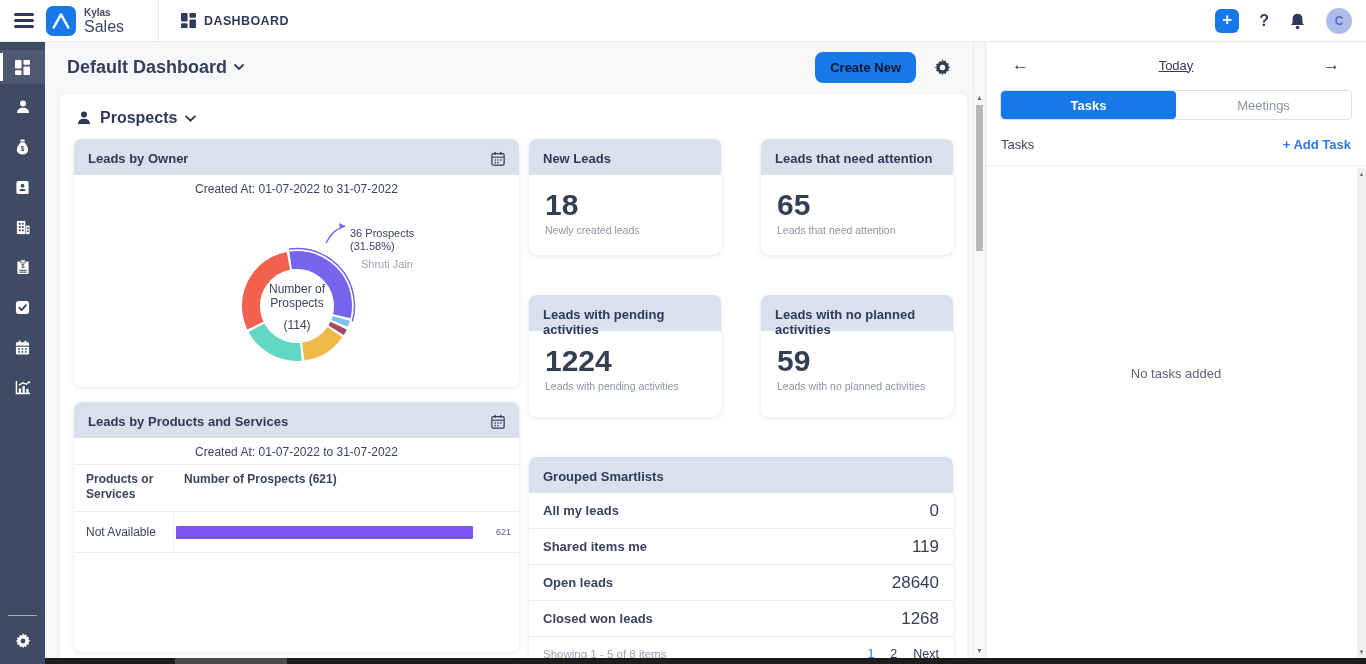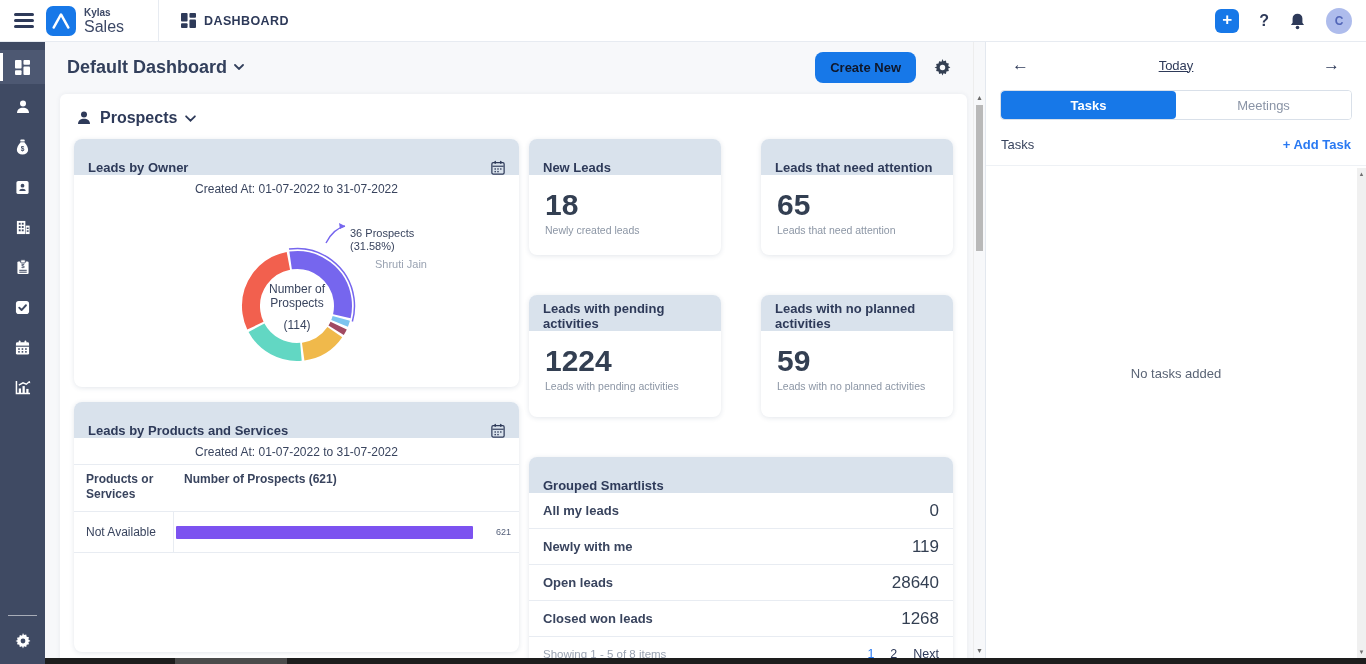--- a/index.html
+++ b/index.html
@@ -48,30 +48,30 @@
     padding:8px 15px; border-radius:8px; cursor:pointer; font-family:inherit; }
   .gear-btn { cursor:pointer; display:flex; }
 
   .panel { background:#fff; margin:2px 6px 0 15px; border-radius:6px 6px 0 0;
     box-shadow:0 0 5px rgba(40,60,100,.07); height:572px; padding:11px 14px; overflow:hidden; }
   .section-head { display:flex; align-items:center; gap:8px; padding:4px 2px 12px; cursor:pointer; }
   .section-head .lbl { font-size:16px; font-weight:600; color:#2e3a59; }
 
   .cards-grid { display:grid; grid-template-columns:445px 1fr; column-gap:10px; }
   .card { background:#fff; border-radius:8px; box-shadow:0 1px 5px rgba(40,60,100,.13); overflow:hidden; }
-  .card-head { background:#d9e2ec; padding:0 14px; height:36px; display:flex; align-items:flex-end; }
+  .card-head { background:#d9e2ec; padding:12px 14px; height:36px; display:flex; align-items:flex-start; }
   .card-head .title { font-size:13px; font-weight:700; color:#2e3a59; }
   .card-head .cal { margin-left:auto; cursor:pointer; display:flex; }
   .subtitle { text-align:center; font-size:12px; color:#39445e; padding:7px 0 5px; }
 
   
   .owner-card { height:248px; margin-bottom:15px; }
   .chart-area { position:relative; height:205px; }
   .anno { position:absolute; left:276px; top:26px; font-size:11px; color:#39445e; line-height:13px; }
-  .anno-owner { position:absolute; left:301px; top:57px; font-size:11px; color:#9aa3b2; }
+  .anno-owner { position:absolute; left:287px; top:57px; font-size:11px; color:#9aa3b2; }
 
   
   .right-col { display:grid; grid-template-columns:1fr 1fr; column-gap:8px; row-gap:13px; align-content:start;gap:40px; }
   .stat-card .stat-value { font-size:30px; font-weight:600; color:#333f52; padding:13px 16px 2px; }
   .stat-card .stat-cap { font-size:10.5px; color:#8c96a5; padding:0 16px 12px; }
   .stat-r1 { height:116px; }
   .stat-r2 { height:122px; }
 
   
   .prod-card { height:250px; }
@@ -423,21 +423,21 @@
 
           <div class="card smart-card">
             <div class="card-head">
                 <span class="title">Grouped Smartlists</span>
               </div>
             <div class="smart-row">
               <span class="lbl">All my leads</span>
               <span class="val">0</span>
             </div>
             <div class="smart-row">
-              <span class="lbl">Newly with me</span>
+              <span class="lbl">Shared items me</span>
               <span class="val">119</span>
             </div>
             <div class="smart-row">
               <span class="lbl">Open leads</span>
               <span class="val">28640</span>
             </div>
             <div class="smart-row">
               <span class="lbl">Closed won leads</span>
               <span class="val">1268</span>
             </div>

